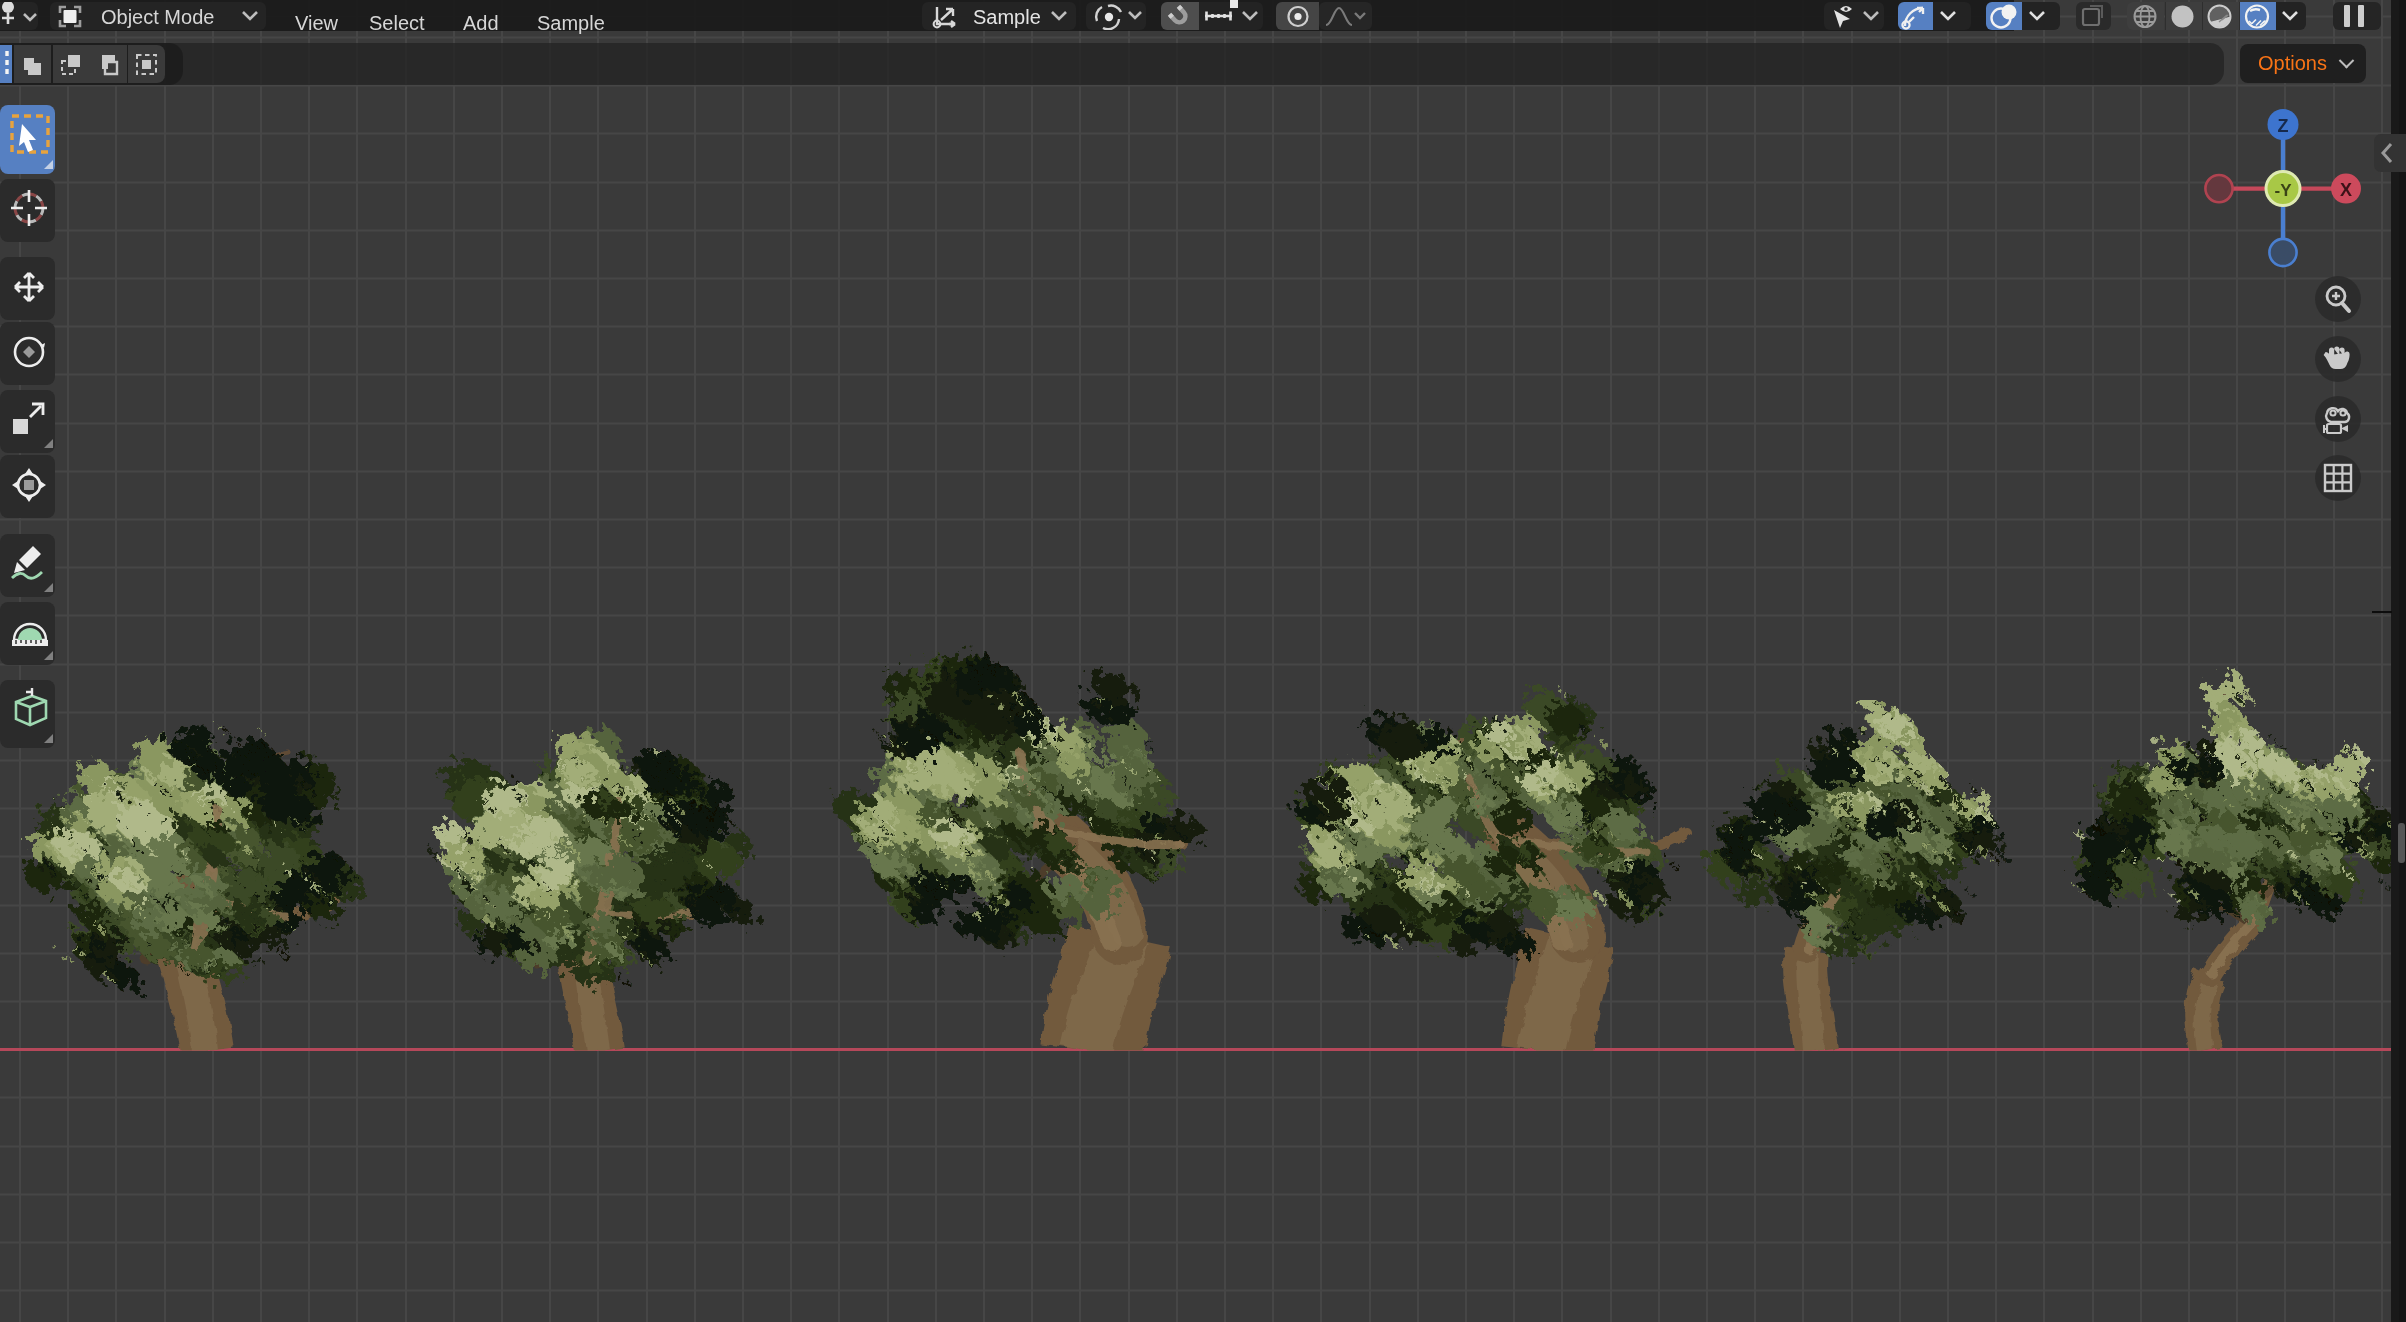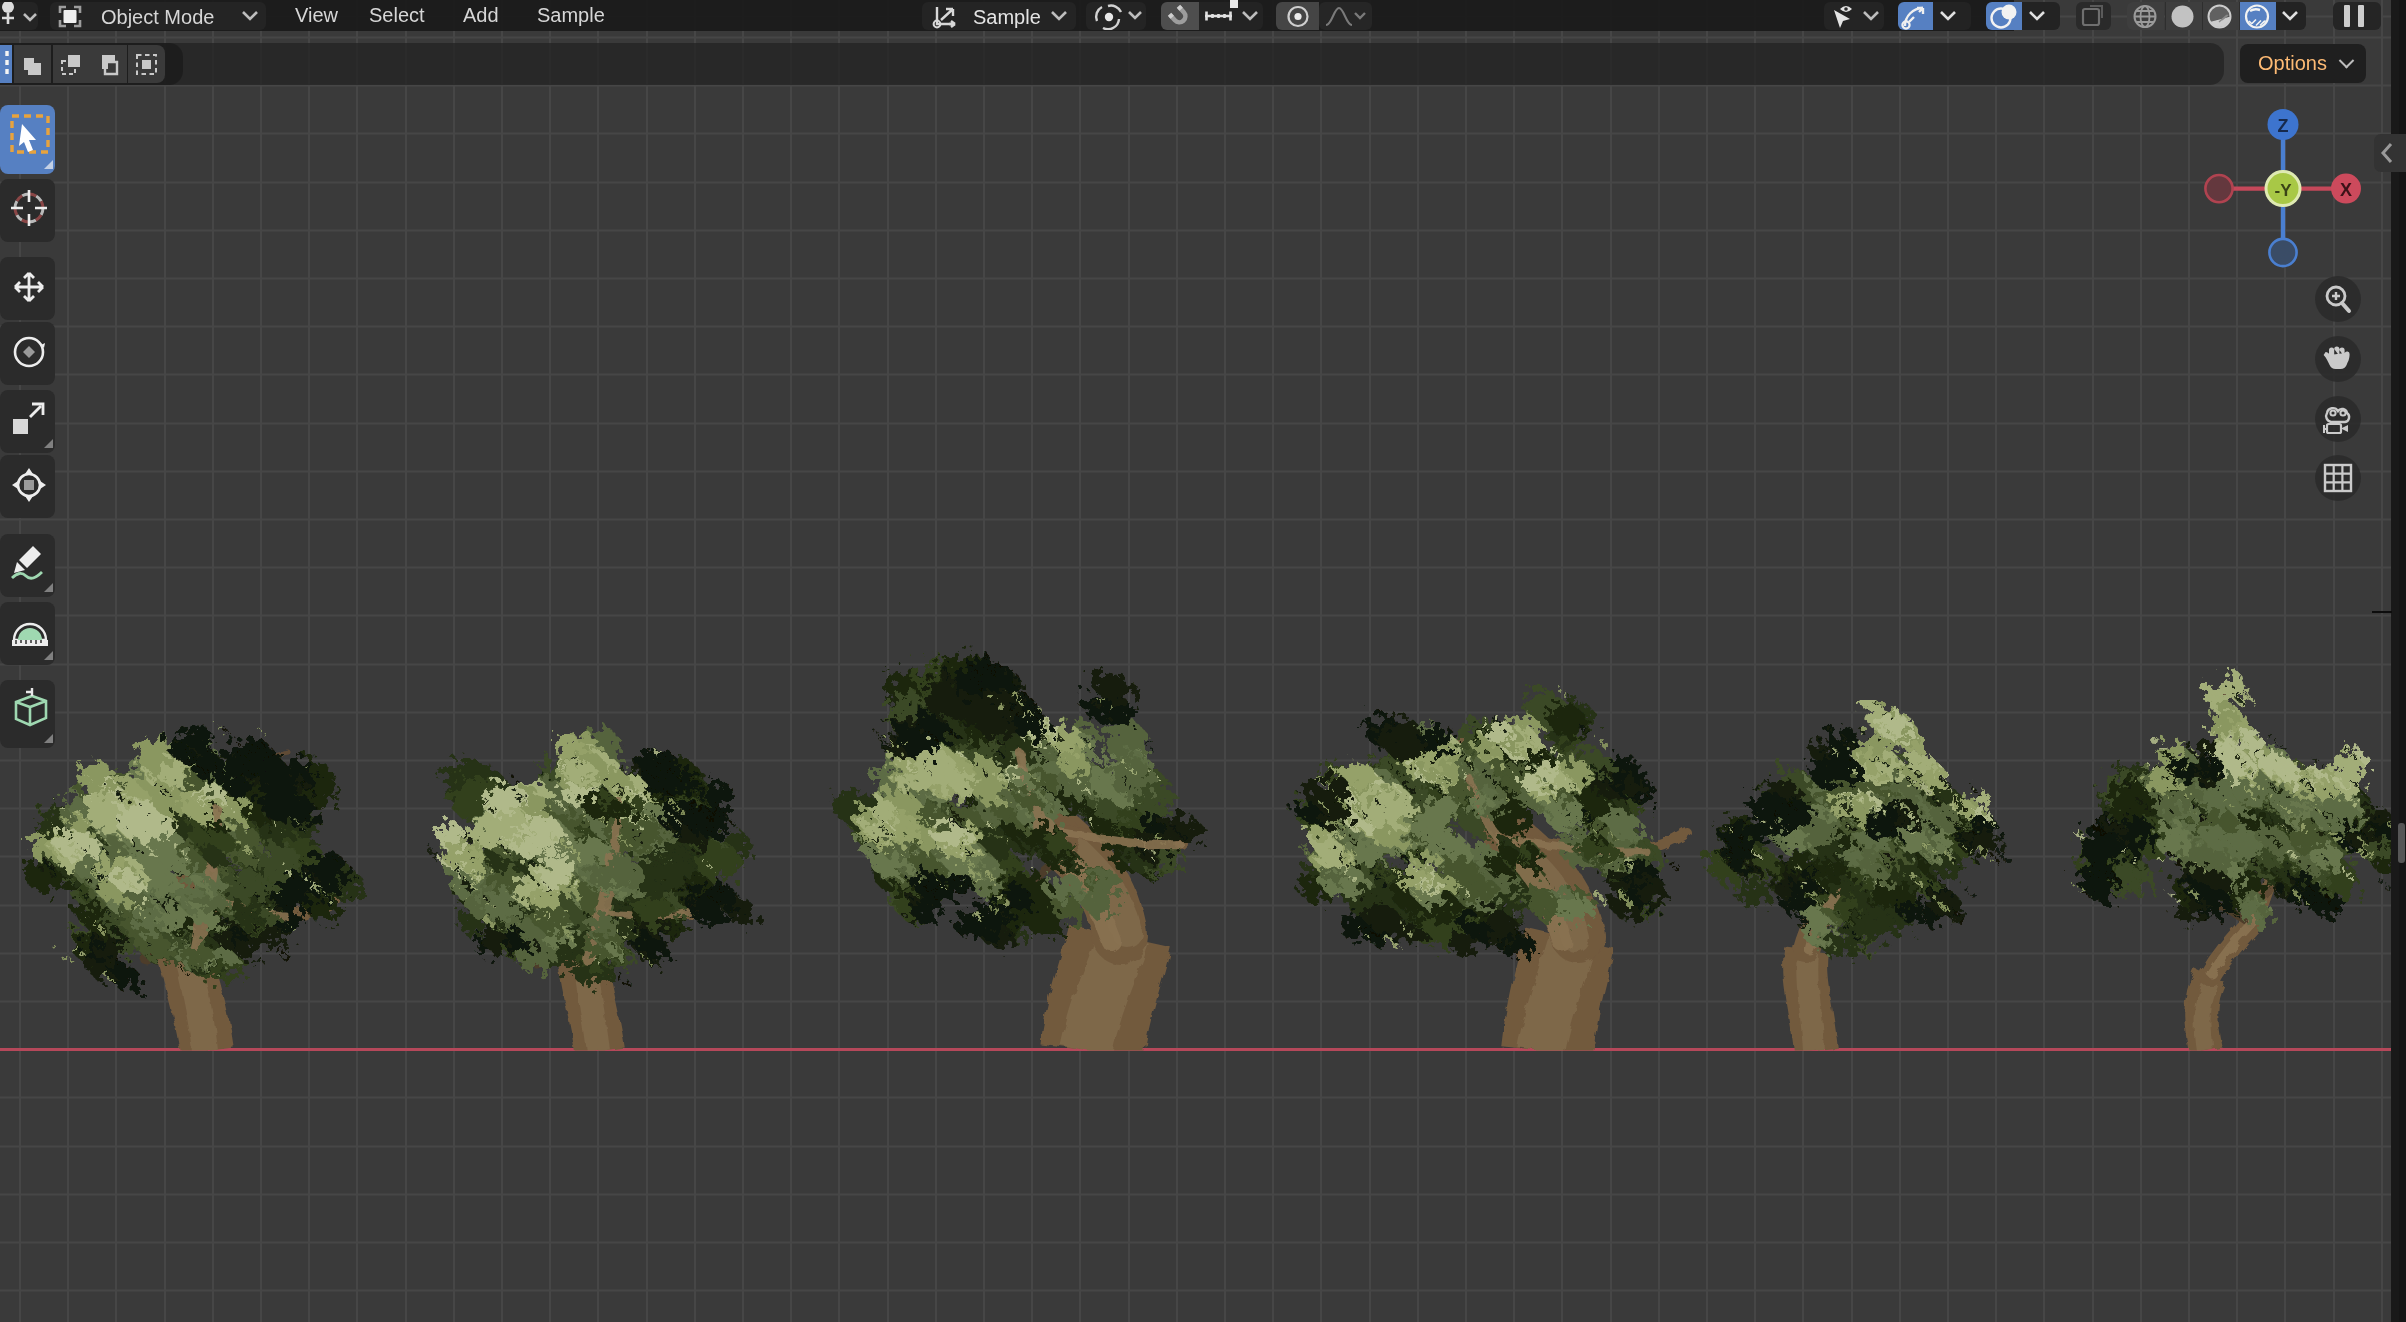--- a/index.html
+++ b/index.html
@@ -8,28 +8,28 @@
 background-position:19px 36.5px;}
 #redline{position:absolute;left:0;top:1048px;width:2391px;height:2.5px;background:#b5485a;}
 #rightstrip{position:absolute;left:2391px;top:0;width:15px;height:1322px;background:#191919;}
 #rightstrip .inner{position:absolute;left:8px;top:0;width:7px;height:1322px;background:#151515;}
 #scrollthumb{position:absolute;left:2398px;top:823px;width:7px;height:40px;background:#565656;border-radius:3px;}
 #blacktick{position:absolute;left:2372px;top:611px;width:20px;height:2px;background:#0d0d0d;}
 #sidetab{position:absolute;left:2374px;top:134px;width:32px;height:38px;background:#333;border-radius:7px 0 0 7px;}
 
 #header{position:absolute;left:0;top:0;width:2014px;height:31px;background:rgba(27,27,27,0.96);}
 .hbtn{position:absolute;top:2px;height:28px;background:#242424;border-radius:6px;display:flex;align-items:center;color:#e4e4e4;font-size:20px;}
-.menu{position:absolute;top:0;height:31px;display:flex;align-items:center;color:#d6d6d6;font-size:20px;}
+.menu{position:absolute;top:8px;height:31px;display:flex;align-items:center;color:#d6d6d6;font-size:20px;}
 .chev{display:inline-block;width:11px;height:11px;border-right:2.4px solid #bdbdbd;border-bottom:2.4px solid #bdbdbd;transform:rotate(45deg) translate(-2px,-2px);}
 
 #band{position:absolute;left:0;top:43px;width:2224px;height:42px;background:rgba(36,36,36,0.80);border-radius:0 14px 14px 0;}
 #bandleft{position:absolute;left:0;top:43px;width:183px;height:42px;background:rgba(28,28,28,0.85);border-radius:0 14px 14px 0;}
 #modegrp{position:absolute;left:0;top:45px;height:38px;}
 .mbtn{position:absolute;top:0;width:37px;height:38px;background:#3a3a3a;}
-#options{position:absolute;left:2240px;top:44px;width:126px;height:39px;background:#1f1f1f;border-radius:8px;display:flex;align-items:center;color:#fdba74;font-size:20px;}
+#options{position:absolute;left:2240px;top:44px;width:126px;height:39px;background:#1f1f1f;border-radius:8px;display:flex;align-items:center;color:#f97316;font-size:20px;}
 
 #vptext{position:absolute;left:90px;top:108px;color:#efefef;font-size:20.5px;line-height:34.6px;text-shadow:0 1px 2px rgba(0,0,0,0.8);white-space:pre;}
 
 .tbtn{position:absolute;left:0;width:55px;height:63px;background:#2b2b2b;border-radius:7px;}
 
 .navc{position:absolute;width:46px;height:46px;border-radius:50%;background:rgba(42,42,42,0.85);}
 </style></head>
 <body>
 <div id="stage">
 <div id="grid"></div>

